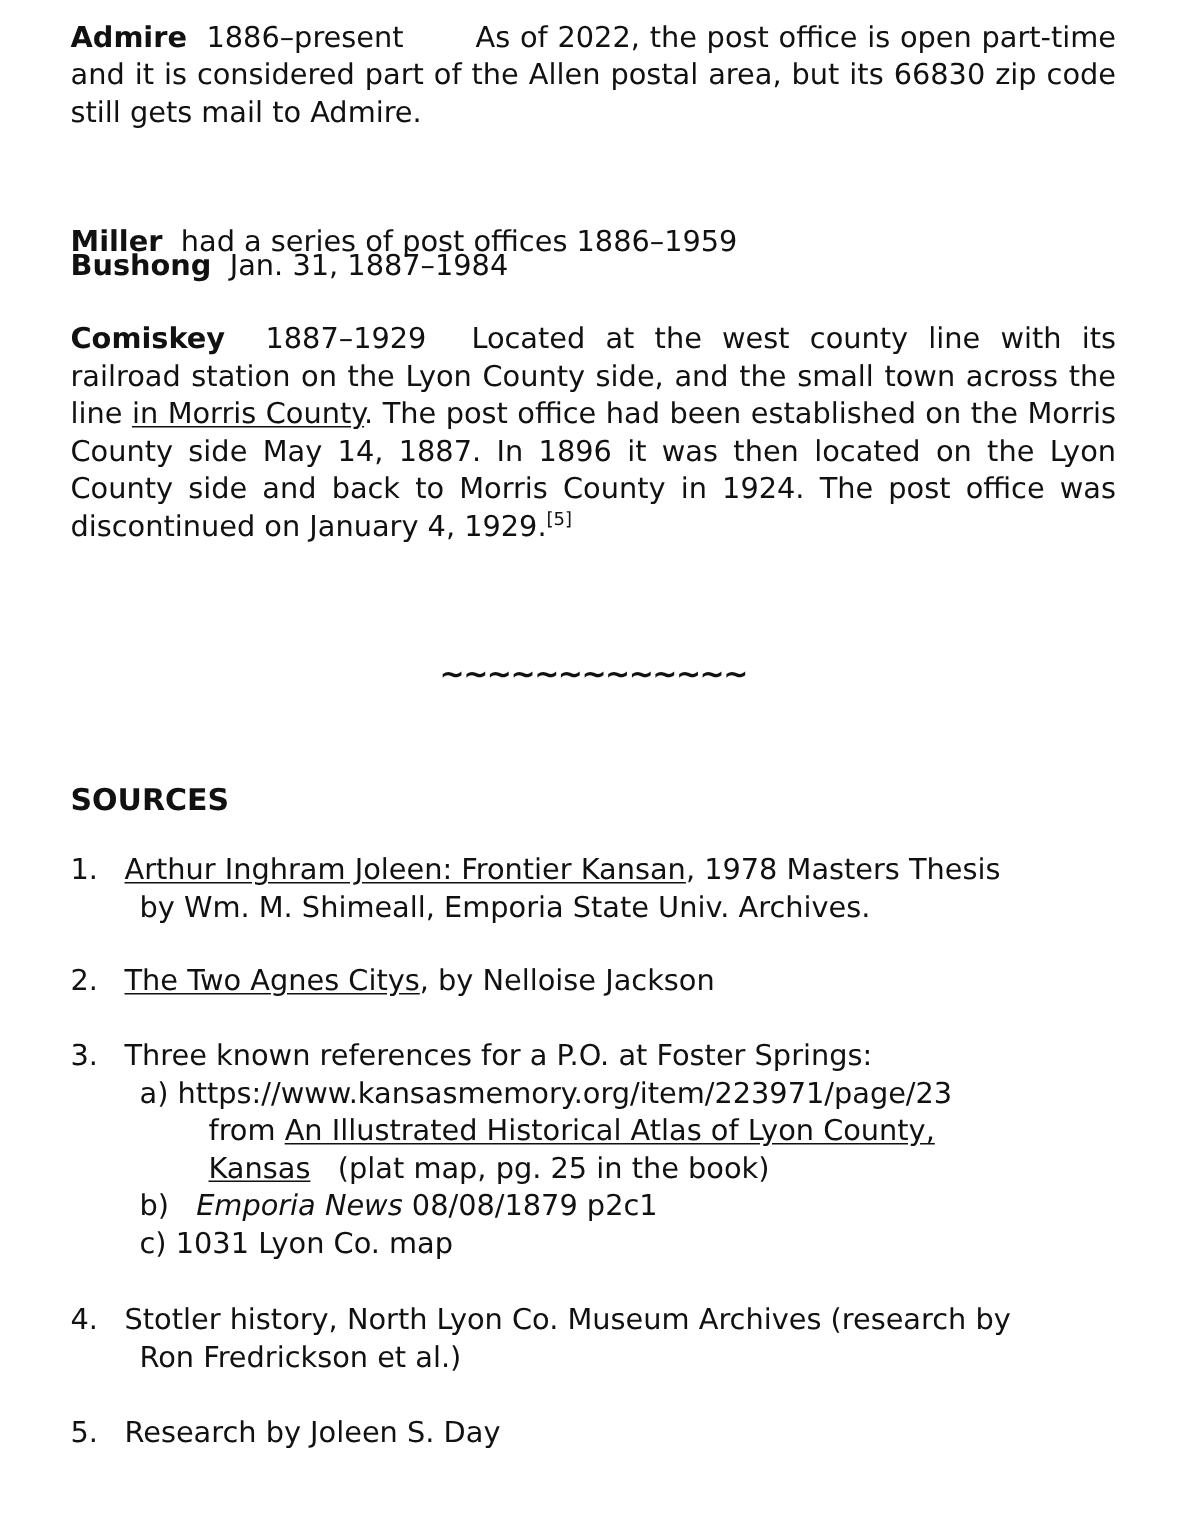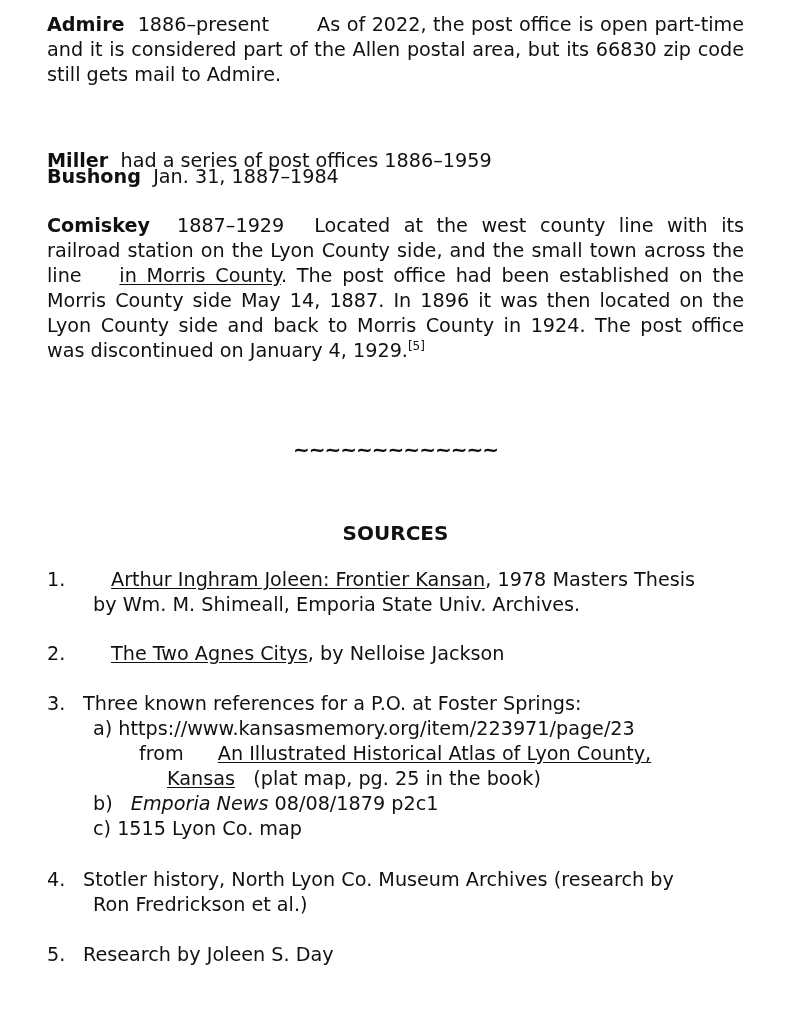--- a/index.html
+++ b/index.html
@@ -5,25 +5,25 @@
   html, body { margin: 0; padding: 0; background: #ffffff; }
   body {
     width: 791px; height: 1023px; overflow: hidden; position: relative;
     font-family: "DejaVu Sans", sans-serif; color: #111111;
     font-size: 19.2px; line-height: 25px;
   }
   .page { position: absolute; left: 47px; top: 12px; width: 697px; }
   p { margin: 0; }
   .just { text-align: justify; }
   b { font-weight: bold; }
-  u { text-decoration: underline; text-underline-offset: 2px; margin-left: 28px; }
+  u { text-decoration: underline; text-underline-offset: 2px; }
   sup { font-size: 12px; line-height: 0; vertical-align: 7px; }
   .entry { position: absolute; left: 0; width: 697px; }
   .divider { position: absolute; left: 0; width: 697px; text-align: center; font-weight: bold; letter-spacing: -1px; font-size: 20px; }
-  .heading { position: absolute; left: 0; width: 697px; text-align: center; font-weight: bold; font-size: 20px; }
+  .heading { position: absolute; left: 0; width: 697px; font-weight: bold; font-size: 20px; }
   .src { position: absolute; left: 0; width: 697px; }
   .src .num { display: inline-block; width: 36px; }
   .indent1 { padding-left: 46px; }
   .indent2 { padding-left: 46px; }
   .indent3 { padding-left: 92px; }
   i { font-style: italic; margin-left: 12px; }
 </style>
 </head>
 <body>
 
@@ -49,21 +49,21 @@
   <div class="src" style="top:629px;">
     <div><span class="num">2.</span><u>The Two Agnes Citys</u><span>, by Nelloise Jackson</span></div>
   </div>
 
   <div class="src" style="top:679px;">
     <div><span class="num">3.</span><span>Three known references for a P.O. at Foster Springs:</span></div>
     <div class="indent2"><span>a)</span> <span>https://www.kansasmemory.org/item/223971/page/23</span></div>
     <div class="indent3"><span>from </span><u>An Illustrated Historical Atlas of Lyon County,</u></div>
     <div class="indent3"><u>Kansas</u>&nbsp;&nbsp; <span>(plat map, pg. 25 in the book)</span></div>
     <div class="indent2"><span>b)</span> <i>Emporia News</i><span> 08/08/1879 p2c1</span></div>
-    <div class="indent2"><span>c)</span> <span>1515 Lyon Co. map</span></div>
+    <div class="indent2"><span>c)</span> <span>1031 Lyon Co. map</span></div>
   </div>
 
   <div class="src" style="top:855px;">
     <div><span class="num">4.</span><span>Stotler history, North Lyon Co. Museum Archives (research by</span></div>
     <div class="indent1">Ron Fredrickson et al.)</div>
   </div>
 
   <div class="src" style="top:930px;">
     <div><span class="num">5.</span><span>Research by Joleen S. Day</span></div>
   </div>

